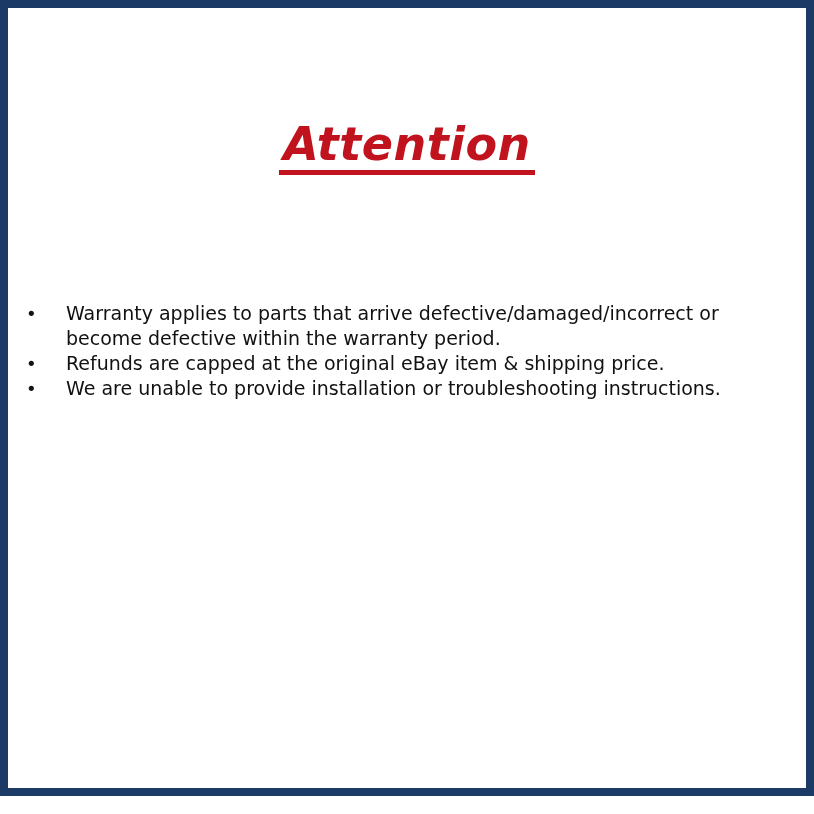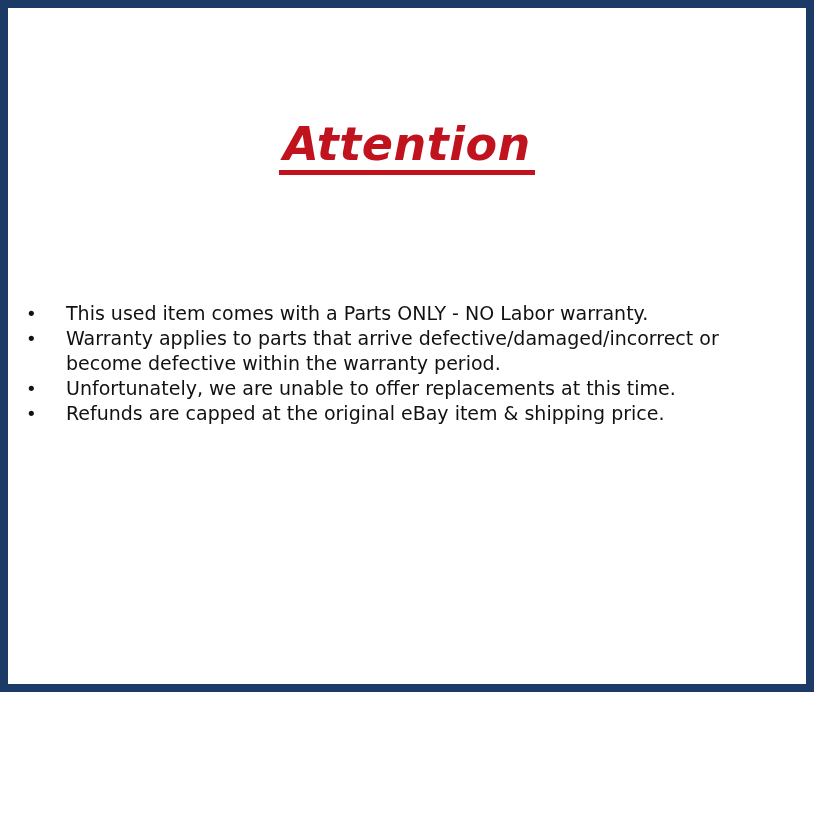--- a/index.html
+++ b/index.html
@@ -9,21 +9,21 @@
     --bg-color: #ffffff;
   }
   * { box-sizing: border-box; }
   html, body {
     margin: 0;
     padding: 0;
     background: #ffffff;
   }
   .page {
     width: 814px;
-    height: 692px;
+    height: 796px;
     background: var(--bg-color);
     border: 8px solid var(--border-color);
     overflow: hidden;
     font-family: "DejaVu Sans", "Liberation Sans", sans-serif;
   }
   .title-wrap {
     margin-top: 113px;
     text-align: center;
   }
   .page-title {
@@ -59,18 +59,17 @@
   }
 </style>
 </head>
 <body>
 
 <div class="page">
   <div class="title-wrap">
     <h1 class="page-title">Attention</h1>
   </div>
   <ul class="terms-list">
-    <li>This used item comes with a Parts ONLY - NO Labor warranty.</li>
     <li>Warranty applies to parts that arrive defective/damaged/incorrect or become defective within the warranty period.</li>
-    <li>Unfortunately, we are unable to offer replacements at this time.</li>
     <li>Refunds are capped at the original eBay item &amp; shipping price.</li>
+    <li>We are unable to provide installation or troubleshooting instructions.</li>
   </ul>
 </div>
 
 </body></html>

